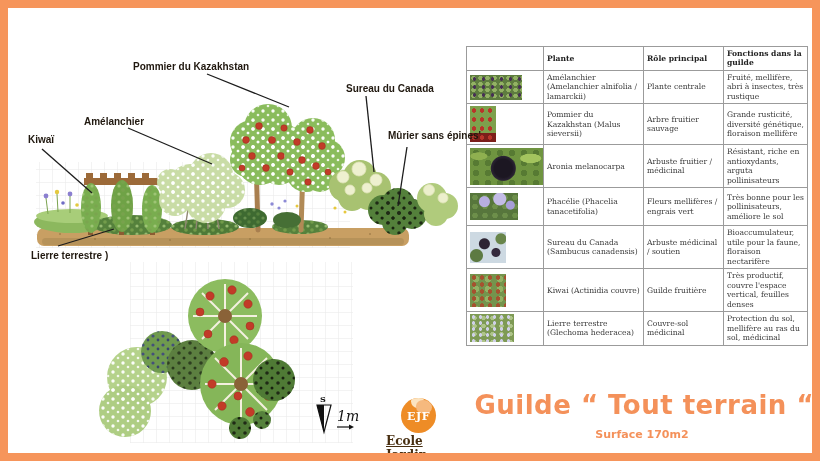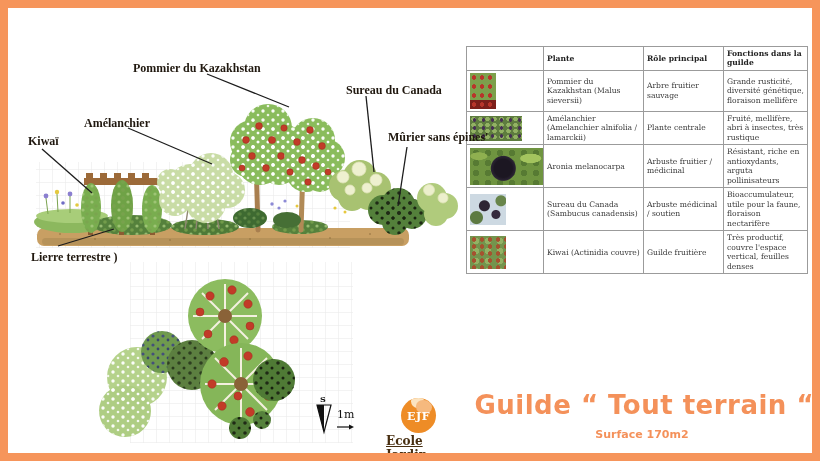--- a/index.html
+++ b/index.html
@@ -6,25 +6,25 @@
   body{
     width:820px;height:461px;position:relative;overflow:hidden;
     background:#ffffff;font-family:"DejaVu Serif", serif;
   }
   .frame{
     position:absolute;left:0;top:0;width:820px;height:461px;
     border:8px solid #f6955b;box-sizing:border-box;pointer-events:none;z-index:50;
   }
   
   .dlabel{
-    position:absolute;font-family:Liberation Serif, serif;font-weight:bold;
-    font-size:12px;color:#20180f;white-space:nowrap;z-index:10;
+    position:absolute;font-family:Liberation Sans, sans-serif;font-weight:bold;
+    font-size:10px;color:#20180f;white-space:nowrap;z-index:10;
   }
   .compass-s{position:absolute;font-size:8px;font-weight:bold;color:#111;z-index:10;}
-  .scale-1m{position:absolute;font-size:11px;color:#111;z-index:10;font-family:"DejaVu Serif",serif;}
+  .scale-1m{position:absolute;font-size:14px;color:#111;z-index:10;font-family:"DejaVu Serif",serif;font-style:italic;}
   
   .table-wrap{position:absolute;left:466px;top:46px;z-index:5;}
   table.plants{
     border-collapse:collapse;table-layout:fixed;width:341px;
     font-size:7.6px;line-height:1.25;color:#3a3a3a;
     font-family:"DejaVu Serif",serif;
   }
   table.plants th,table.plants td{
     border:1px solid #9b9b9b;padding:2px 3px;vertical-align:middle;
     text-align:left;overflow:hidden;box-sizing:border-box;
@@ -423,49 +423,61 @@
       </colgroup>
     <thead>
       <tr>
         <th></th>
         <th>Plante</th>
         <th>Rôle principal</th>
         <th>Fonctions dans la guilde</th>
       </tr>
     </thead>
     <tbody>
+      <tr style="height:32px">
+        <td class="ph-cell"><div class="ph ph-amelanchier"></div></td>
+        <td>Amélanchier (Amelanchier alnifolia / lamarckii)</td>
+        <td>Plante centrale</td>
+        <td>Fruité, mellifère, abri à insectes, très rustique</td>
+      </tr>
       <tr style="height:40px">
         <td class="ph-cell"><div class="ph ph-pommier"></div></td>
         <td>Pommier du Kazakhstan (Malus sieversii)</td>
         <td>Arbre fruitier sauvage</td>
         <td>Grande rusticité, diversité génétique, floraison mellifère</td>
       </tr>
-      <tr style="height:32px">
-        <td class="ph-cell"><div class="ph ph-amelanchier"></div></td>
-        <td>Amélanchier (Amelanchier alnifolia / lamarckii)</td>
-        <td>Plante centrale</td>
-        <td>Fruité, mellifère, abri à insectes, très rustique</td>
-      </tr>
       <tr style="height:38px">
         <td class="ph-cell"><div class="ph ph-aronia"></div></td>
         <td>Aronia melanocarpa</td>
         <td>Arbuste fruitier / médicinal</td>
         <td>Résistant, riche en antioxydants, arguta pollinisateurs</td>
       </tr>
+      <tr style="height:38px">
+        <td class="ph-cell"><div class="ph ph-phacelie"></div></td>
+        <td>Phacélie (Phacelia tanacetifolia)</td>
+        <td>Fleurs mellifères / engrais vert</td>
+        <td>Très bonne pour les pollinisateurs, améliore le sol</td>
+      </tr>
       <tr style="height:39px">
         <td class="ph-cell"><div class="ph ph-sureau"></div></td>
         <td>Sureau du Canada (Sambucus canadensis)</td>
         <td>Arbuste médicinal / soutien</td>
         <td>Bioaccumulateur, utile pour la faune, floraison nectarifère</td>
       </tr>
       <tr style="height:38px">
         <td class="ph-cell"><div class="ph ph-kiwai"></div></td>
         <td>Kiwai (Actinidia couvre)</td>
         <td>Guilde fruitière</td>
         <td>Très productif, couvre l'espace vertical, feuilles denses</td>
+      </tr>
+      <tr style="height:30px">
+        <td class="ph-cell"><div class="ph ph-lierre"></div></td>
+        <td>Lierre terrestre (Glechoma hederacea)</td>
+        <td>Couvre-sol médicinal</td>
+        <td>Protection du sol, mellifère au ras du sol, médicinal</td>
       </tr>
     </tbody>
   </table>
 </div>
 
 <div class="logo">
   <div class="blob2"></div>
   <div class="blob1"></div>
   <div class="ejf">EJF</div>
 </div>

